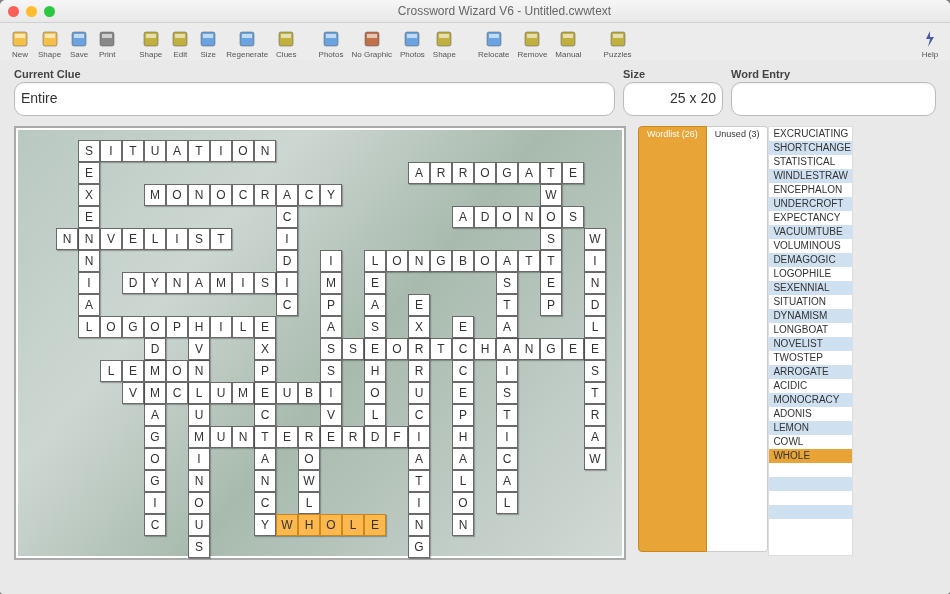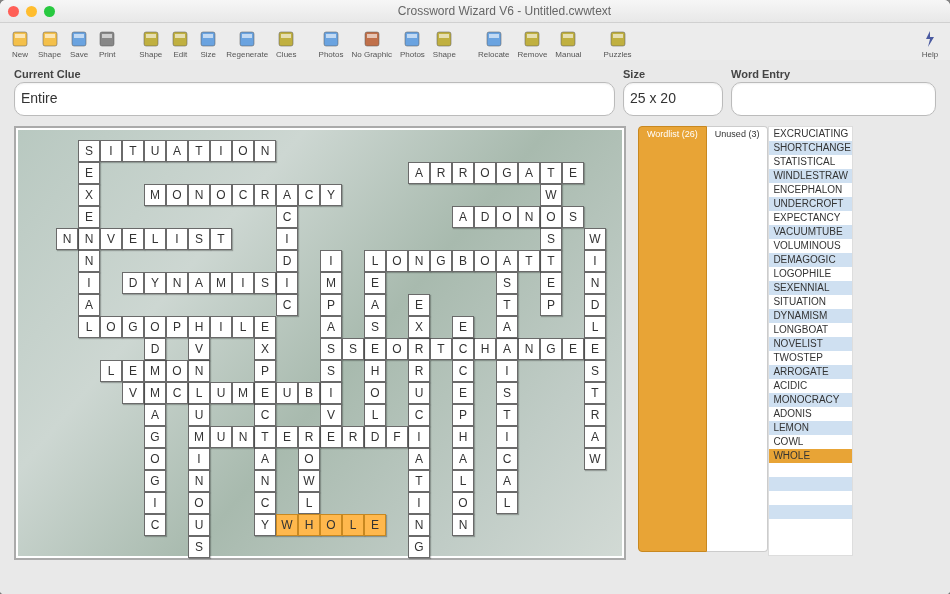--- a/index.html
+++ b/index.html
@@ -13,21 +13,21 @@
 .tool{display:flex;flex-direction:column;align-items:center;padding:0 4px 2px;cursor:pointer;font-size:8px;color:#555}
 .tool svg{width:20px;height:20px;margin-bottom:1px}
 .tool-spacer{flex:1}
 .content{position:absolute;top:60px;left:0;right:0;bottom:0;background:#e9e9e9;padding:8px 14px}
 .header-row{display:flex;gap:8px;margin-bottom:4px}
 .label{font-size:11px;font-weight:700;color:#444;margin-bottom:2px}
 .col-clue{flex:1}
 .col-size{width:100px}
 .col-entry{width:205px}
 .input-box{background:#fff;border:1px solid #bbb;border-radius:10px;padding:7px 6px;font-size:14px;height:18px;box-shadow:inset 0 1px 2px rgba(0,0,0,.06)}
-.input-size{text-align:left}
+.input-size{text-align:right}
 .panels{display:flex;gap:12px;margin-top:10px}
 .grid-panel{width:608px;height:430px;border:2px solid #aaa;background:linear-gradient(130deg,#b8c8c0 0%,#cdd7d2 30%,#a8baae 55%,#c0ccc6 80%,#d2dad5 100%);position:relative;box-shadow:inset 0 0 0 2px #fff}
 .grid{position:absolute;top:12px;left:18px}
 .cell{position:absolute;width:20px;height:20px;background:#fff;border:1px solid #6a6a6a;box-shadow:1px 1px 1px rgba(0,0,0,.25);display:flex;align-items:center;justify-content:center;font-size:12px;font-weight:500;color:#333}
 .cell.hl{background:#ffb84d;border-color:#c88820}
 .word-panel{width:215px;height:430px;display:flex;flex-direction:row}
 .tabs{display:flex;justify-content:center;gap:0;margin-bottom:4px}
 .tab{border:1px solid #ccc;padding:2px 8px;font-size:9px;background:#fff;cursor:pointer}
 .tab.active{background:#e8a436;color:#fff;border-color:#c88820}
 .tab:first-child{border-radius:4px 0 0 4px}

